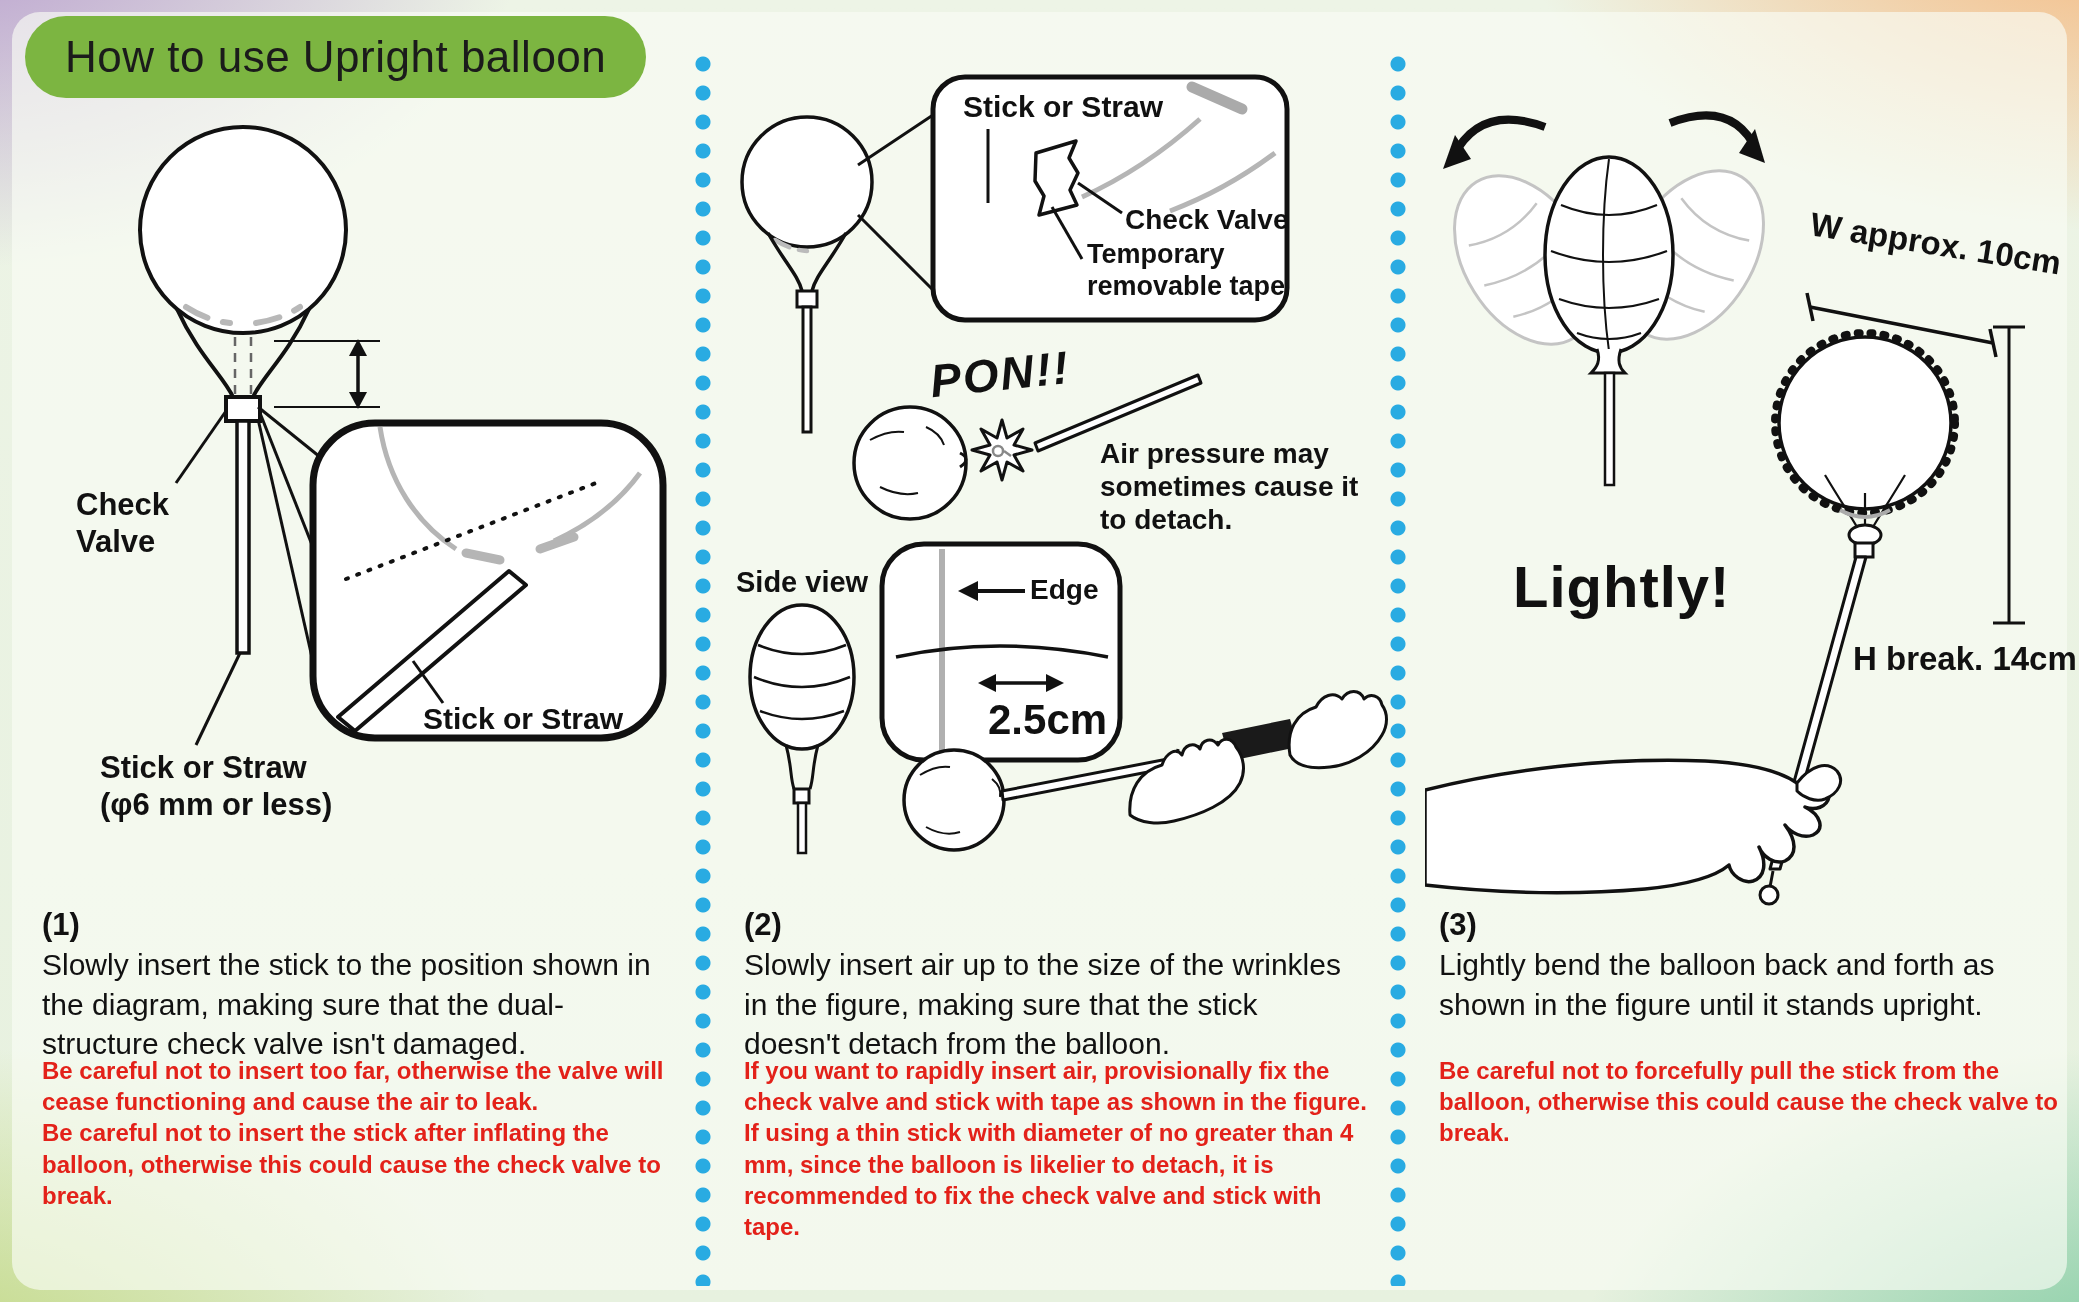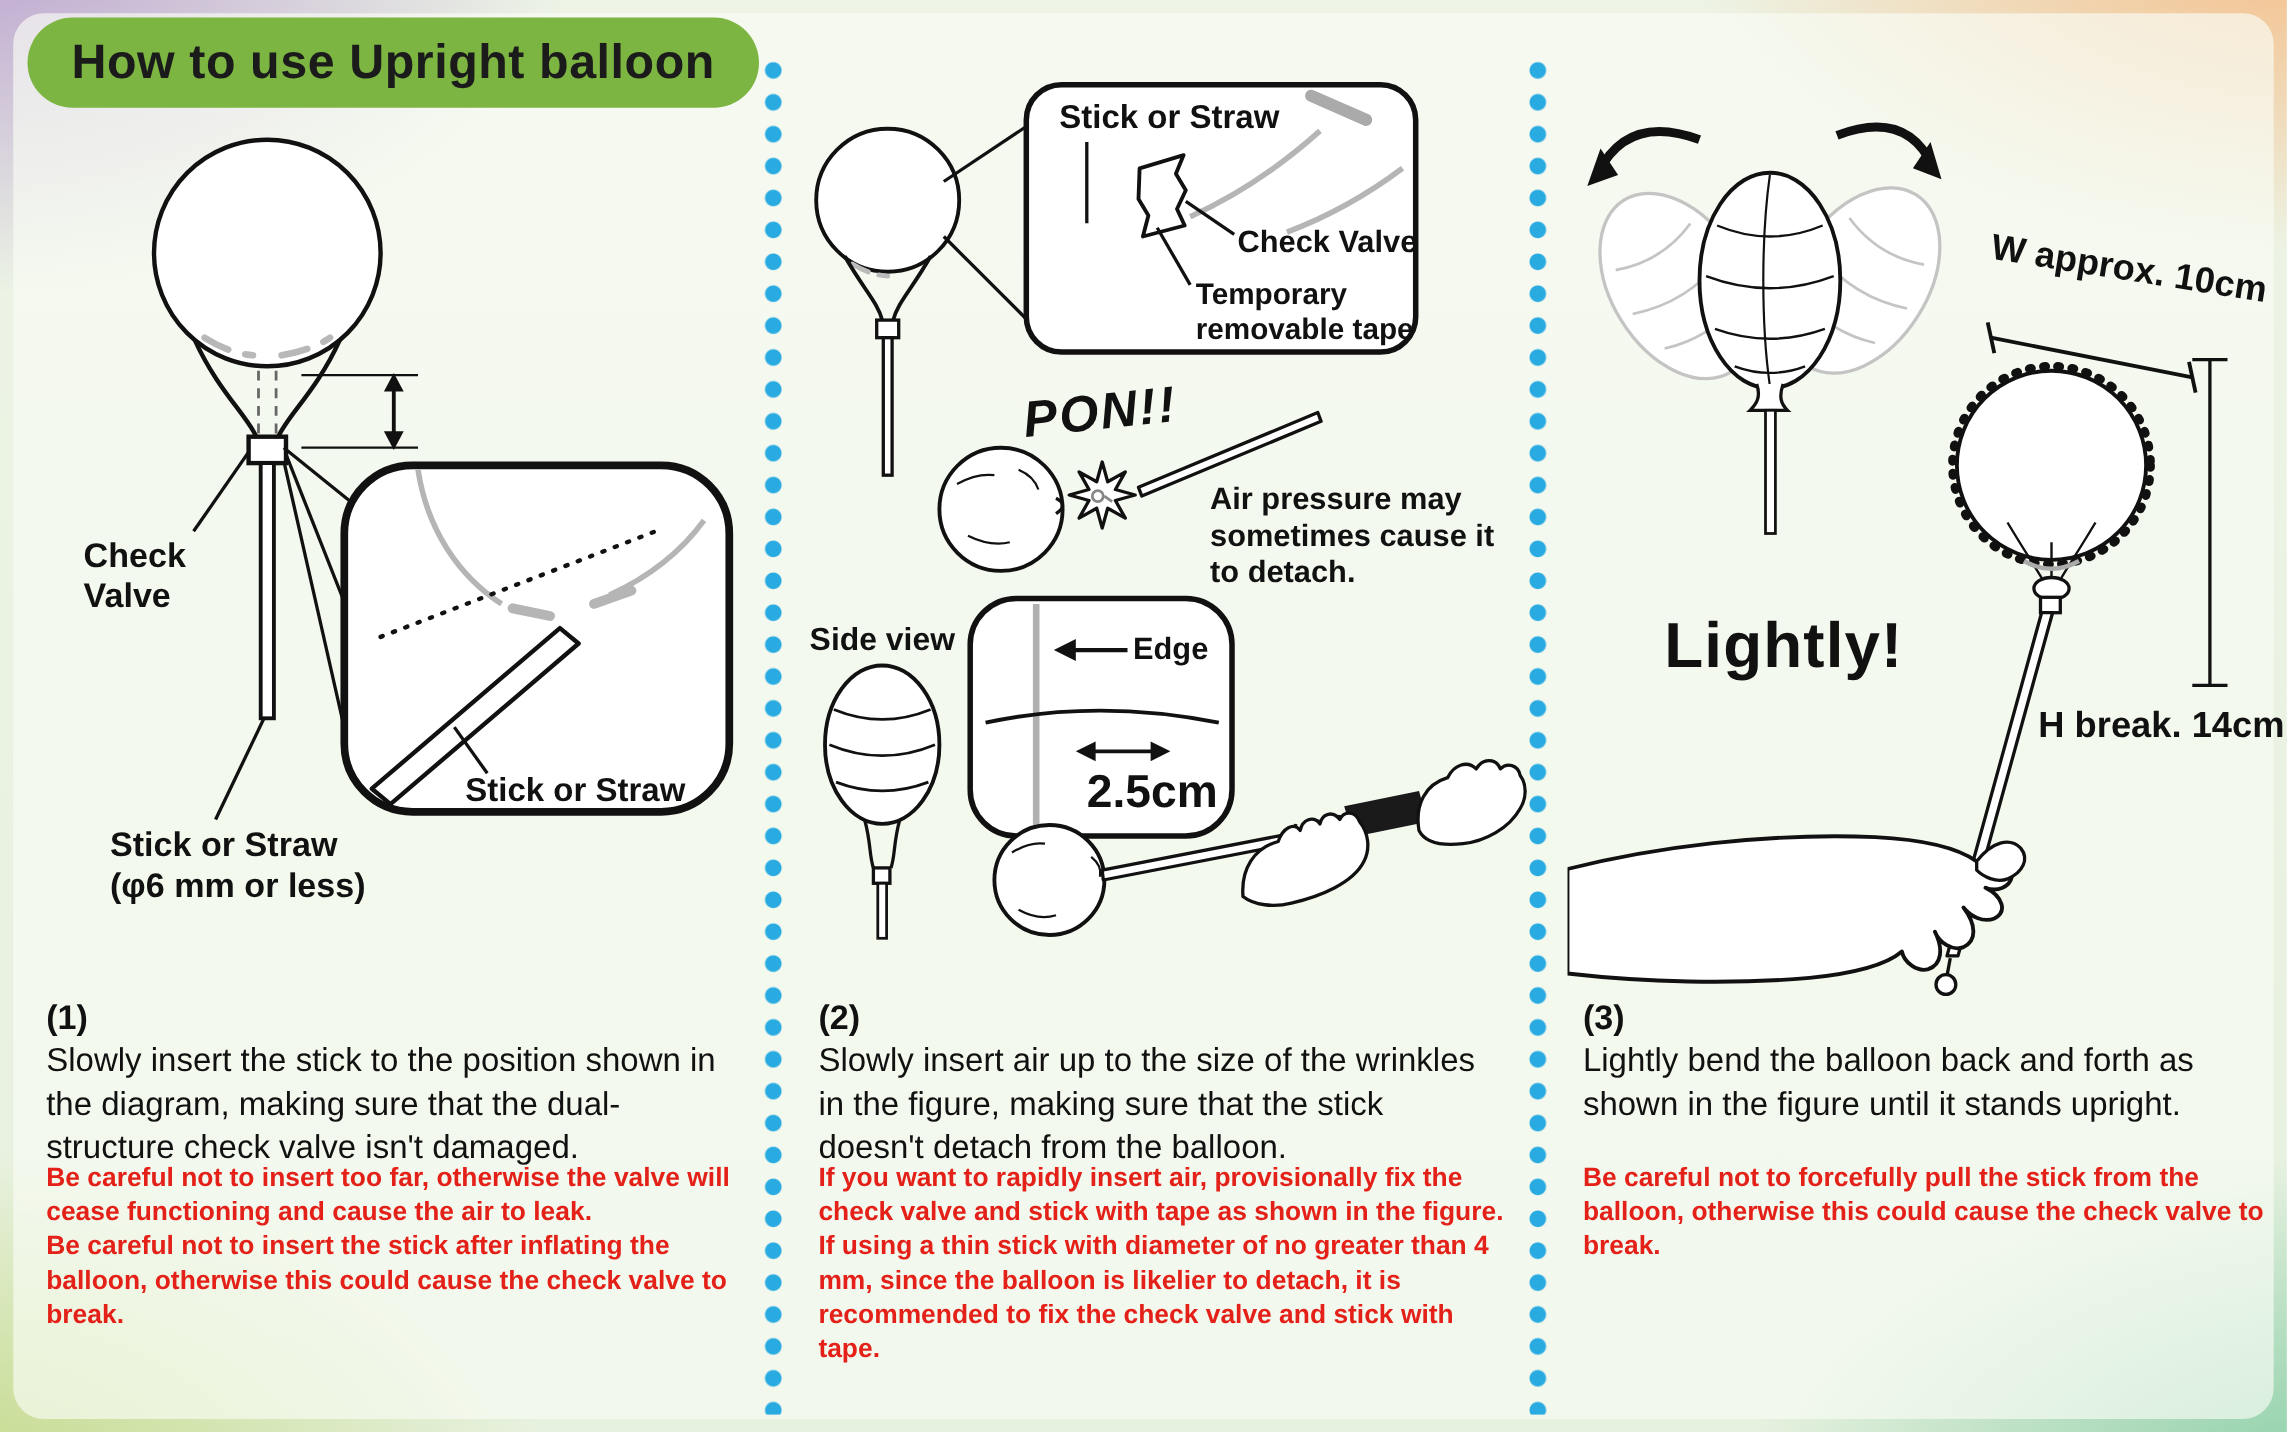--- a/index.html
+++ b/index.html
@@ -7,42 +7,42 @@
   body{font-family:"Liberation Sans","DejaVu Sans",sans-serif;color:#111}
   #stage{position:relative;width:2079px;height:1302px;overflow:hidden;
     background:
       radial-gradient(950px 560px at -3% -6%, rgba(168,132,198,.8), rgba(168,132,198,0) 62%),
       radial-gradient(1050px 560px at 103% -8%, rgba(247,166,96,.85), rgba(247,166,96,0) 60%),
       radial-gradient(950px 540px at 104% 106%, rgba(90,188,138,.75), rgba(90,188,138,0) 62%),
       radial-gradient(950px 540px at -4% 106%, rgba(178,206,94,.75), rgba(178,206,94,0) 62%),
       linear-gradient(180deg,#edf4e6,#e7f1df);}
   #sheet{position:absolute;inset:12px;border-radius:28px;background:rgba(249,252,245,.66)}
   .pill{position:absolute;left:25px;top:16px;padding:16px 40px;border-radius:46px;
-    background:#7cb541;color:#1b1b1b;font-size:44px;font-weight:bold;letter-spacing:.5px}
+    background:#7cb541;color:#1b1b1b;font-size:44px;font-weight:normal;letter-spacing:.5px}
   .separator{position:absolute;top:56px;bottom:16px;width:16px;
     background-image:radial-gradient(circle at 8px 8px,#29abe2 7px,rgba(41,171,226,0) 8px);
     background-size:16px 29px;background-repeat:repeat-y}
   #sep1{left:695px}
   #sep2{left:1390px}
   .panel{position:absolute;top:55px;height:1245px}
   #panel1{left:28px;width:680px}
   #panel2{left:730px;width:660px}
   #panel3{left:1425px;width:654px}
   .illus{position:absolute;left:0;top:0}
   .lbl{position:absolute;font-weight:bold;color:#111;white-space:pre-line;line-height:1.18;font-size:31px}
   .step-num{position:absolute;left:14px;top:852px;font-size:31px;font-weight:bold}
   .step-text{position:absolute;left:14px;top:890px;font-size:30px;font-weight:normal;line-height:1.32}
   .warning{position:absolute;left:14px;top:1000px;font-size:24px;font-weight:bold;
     color:#e32119;line-height:1.3;white-space:pre-line}
   #p1-check-valve{left:48px;top:432px}
   #p1-inset-label{left:395px;top:646px;font-size:30px}
   #p1-stick-label{left:72px;top:695px}
   #p2-callout-title{left:233px;top:34px;font-size:30px}
   #p2-check-valve{left:395px;top:148px;font-size:28px}
-  #p2-tape-label{left:357px;top:196px;font-size:27px;line-height:1.2}
+  #p2-tape-label{left:357px;top:183px;font-size:27px;line-height:1.2}
   #p2-pon{left:200px;top:292px;font-size:46px;font-style:italic;transform:rotate(-6deg);letter-spacing:2px}
   #p2-air{left:370px;top:382px;font-size:28px}
   #p2-side-view{left:6px;top:510px;font-size:29px}
   #p2-edge{left:300px;top:518px;font-size:28px}
   #p2-cm{left:258px;top:640px;font-size:42px}
   #p3-w{left:384px;top:170px;font-size:33px;transform:rotate(9deg)}
   #p3-h{left:428px;top:585px;font-size:33px}
   #p3-finished{left:88px;top:498px;font-size:58px;letter-spacing:1px}
   #panel2 .step-text{width:615px}
   #panel1 .step-text{width:630px}

